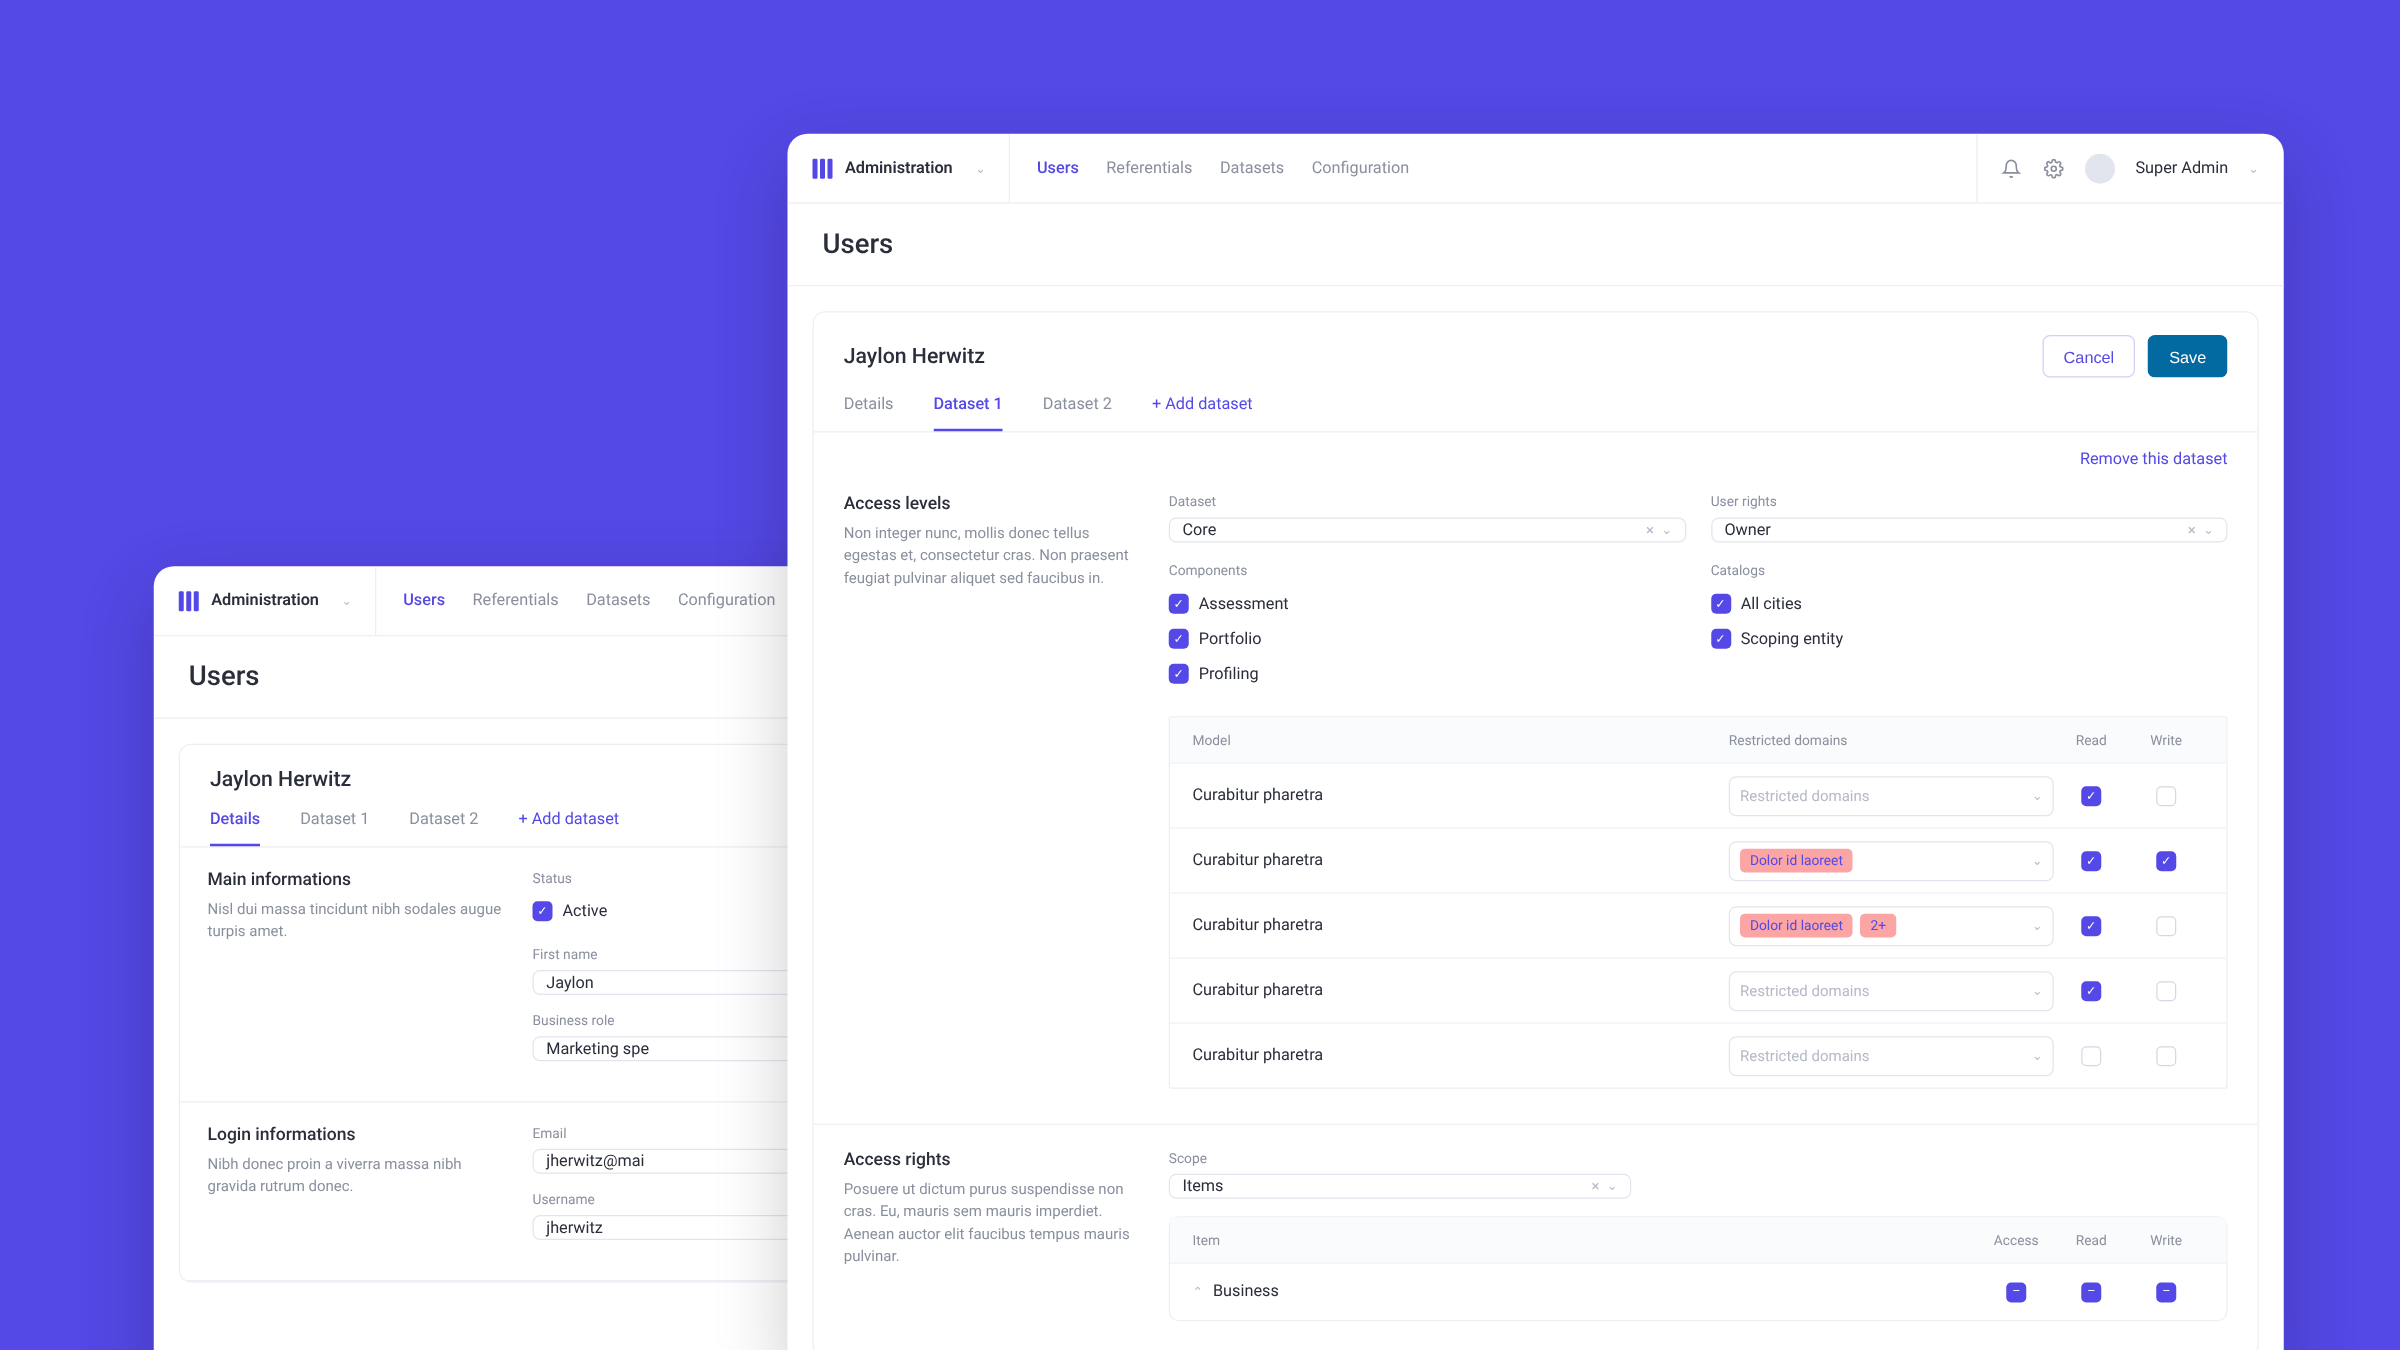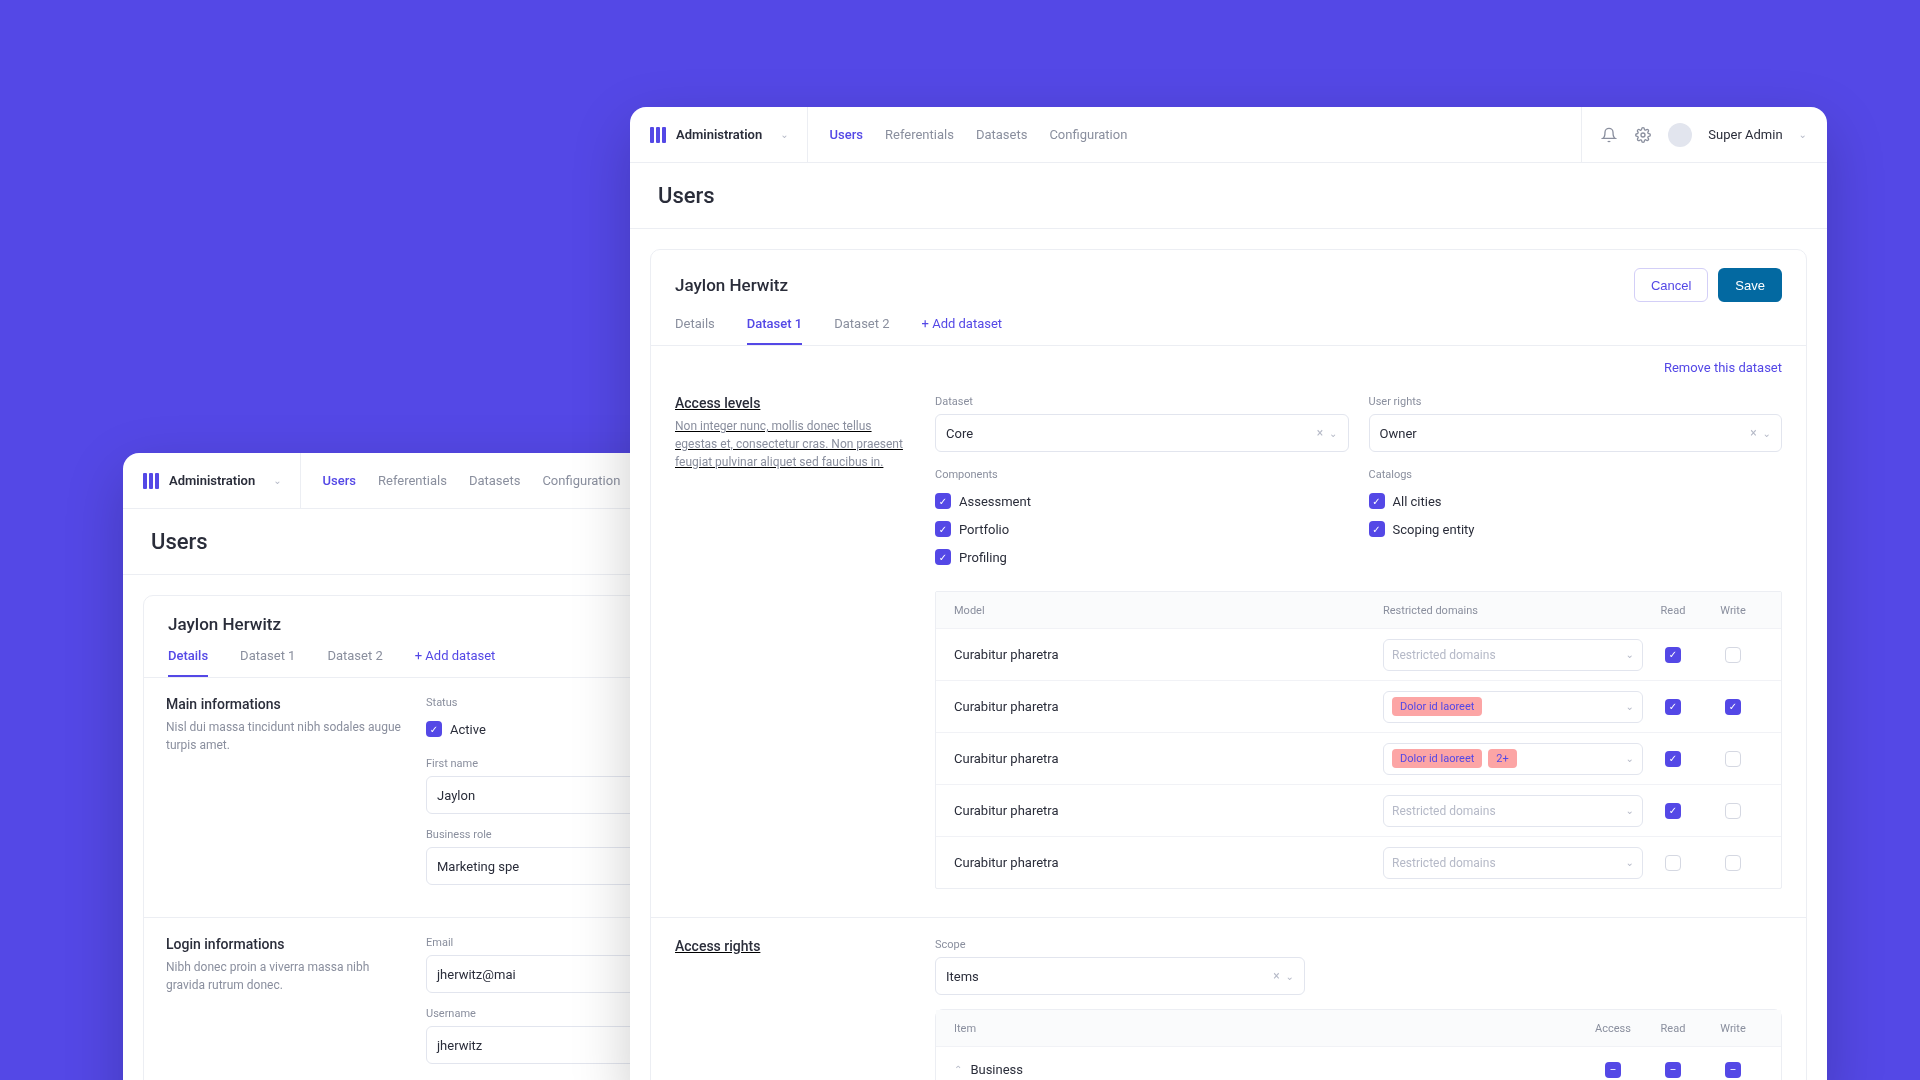--- a/index.html
+++ b/index.html
@@ -122,29 +122,29 @@
 .tab { color: #8a8f9e; padding-bottom: 12px; cursor: pointer; }
 .tab.active { color: #5448e6; border-bottom: 2px solid #5448e6; font-weight: 500; }
 .tab.add { color: #5448e6; }
 .remove-row { display:flex; justify-content:flex-end; padding: 14px 24px 0 24px; }
 .link-red { color: #5448e6; font-size: 13px; cursor: pointer; }
 .section {
   display: flex;
   padding: 20px 24px 28px 24px;
   border-bottom: 1px solid #eceef3;
 }
-.section-left { width: 260px; padding-right: 24px; text-decoration: underline; }
+.section-left { width: 260px; padding-right: 24px; }
 .section-title { font-size: 14px; font-weight: 500; color: #2a2d3a; margin-bottom: 6px; }
 .section-desc { font-size: 12px; color: #8a8f9e; line-height: 1.5; }
 .section-right { flex: 1; }
 .fields-row { display: flex; gap: 20px; }
 .field { flex: 1; }
 .field-label { font-size: 11px; color: #8a8f9e; margin-bottom: 6px; display: block; }
 .select-box, .input-box {
-  height: 38px;
+  height: 20px;
   border: 1px solid #e2e5ee;
   border-radius: 6px;
   display: flex;
   align-items: center;
   padding: 0 10px;
   font-size: 13px;
   color: #2a2d3a;
   background: #fff;
 }
 .select-box .clear { margin-left: auto; color: #b5b9c7; font-size: 12px; padding: 0 6px; cursor:pointer; }
@@ -488,20 +488,21 @@
                 </span>
               </div>
             </div>
         </div>
       </div>
     </div>
 
     <div class="section" style="border-bottom:none">
       <div class="section-left">
         <div class="section-title">Access rights</div>
+        <div class="section-desc">Posuere ut dictum purus suspendisse non cras. Eu, mauris sem mauris imperdiet. Aenean auctor elit faucibus tempus mauris pulvinar.</div>
       </div>
       <div class="section-right">
         <div class="fields-row">
           <div class="field" style="max-width:370px">
             <span class="field-label">Scope</span>
             <div class="select-box">
               <span>Items</span>
               <span class="clear">×</span>
               <span class="dd">⌄</span>
             </div>

